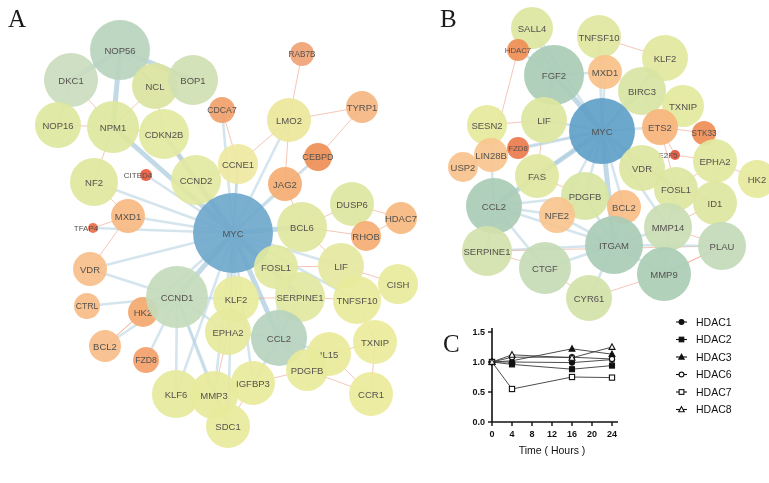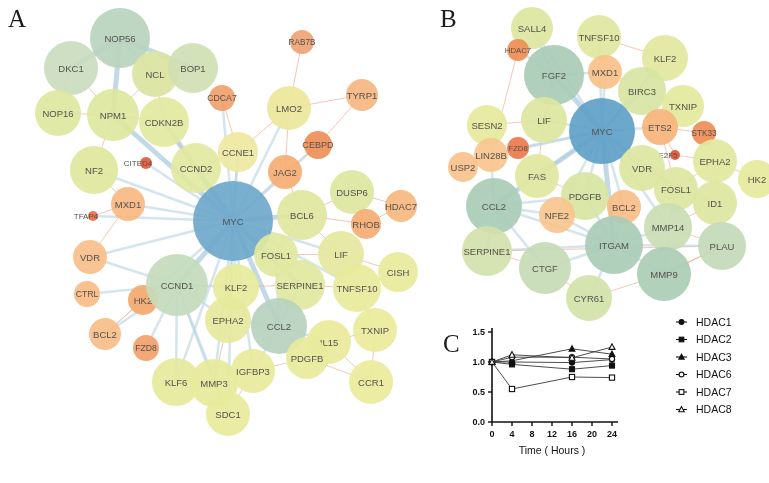--- a/index.html
+++ b/index.html
@@ -1,19 +1,19 @@
 <!DOCTYPE html>
 <html><head>
 <meta charset="utf-8">
 <style>
   html,body{margin:0;padding:0;background:#ffffff;}
   body{width:769px;height:483px;position:relative;overflow:hidden;
        font-family:"Liberation Sans",sans-serif;}
   .panel{position:absolute;}
-  #panelA{left:0;top:0;width:440px;height:397px;}
+  #panelA{left:0;top:12px;width:440px;height:397px;}
   #panelB{left:442px;top:0;width:339px;height:320px;}
   #panelC{left:430px;top:310px;width:339px;height:173px;}
   .panel-letter{position:absolute;font-family:"Liberation Serif",serif;
       font-size:25px;color:#1b1b1b;line-height:1;}
   #letterA{left:8px;top:6px;}
   #letterB{left:440px;top:6px;}
   #letterC{left:443px;top:331px;}
   svg{position:absolute;left:0;top:0;overflow:visible;}
   .node-label{font-family:"Liberation Sans",sans-serif;fill:#55524e;
       text-anchor:middle;dominant-baseline:central;pointer-events:none;}

